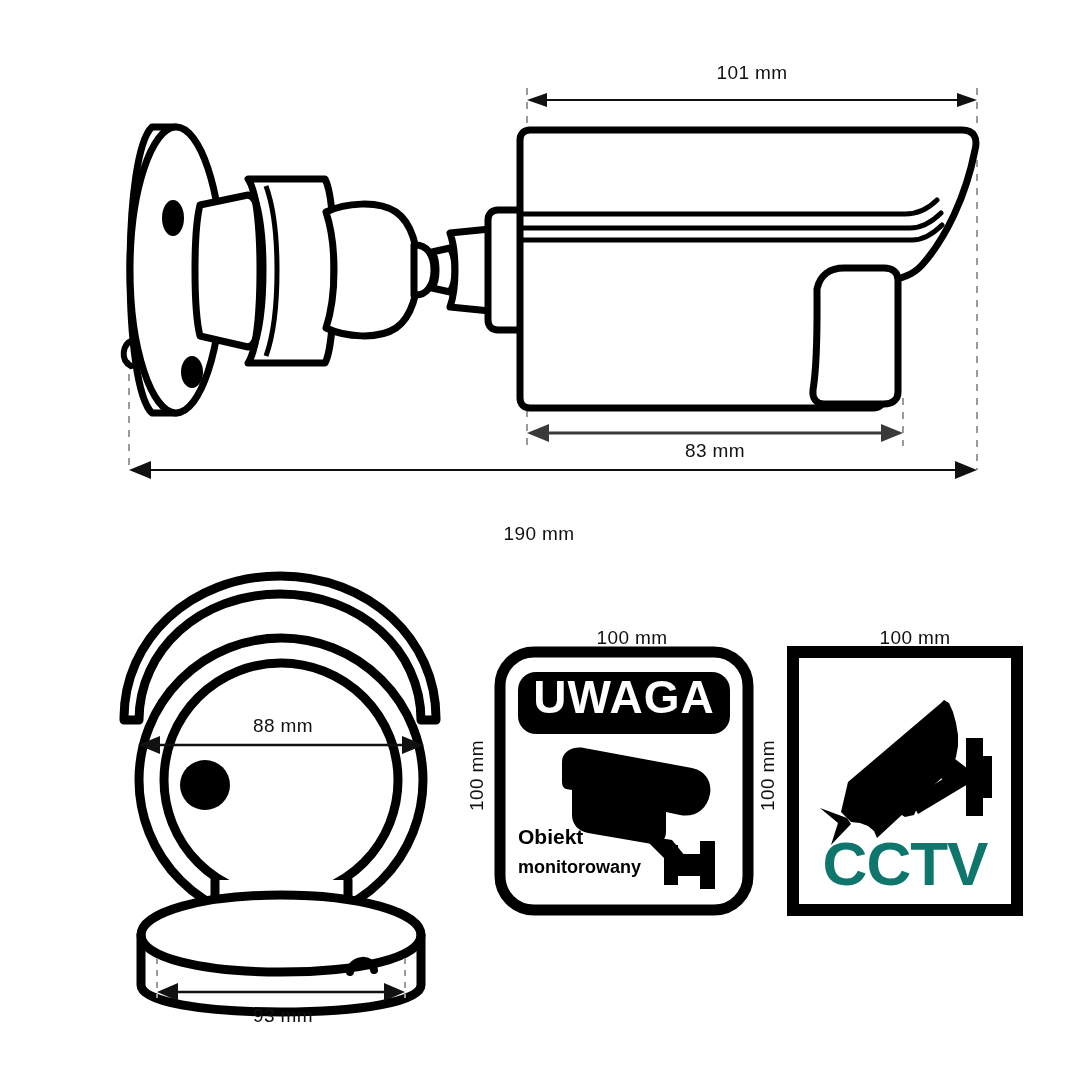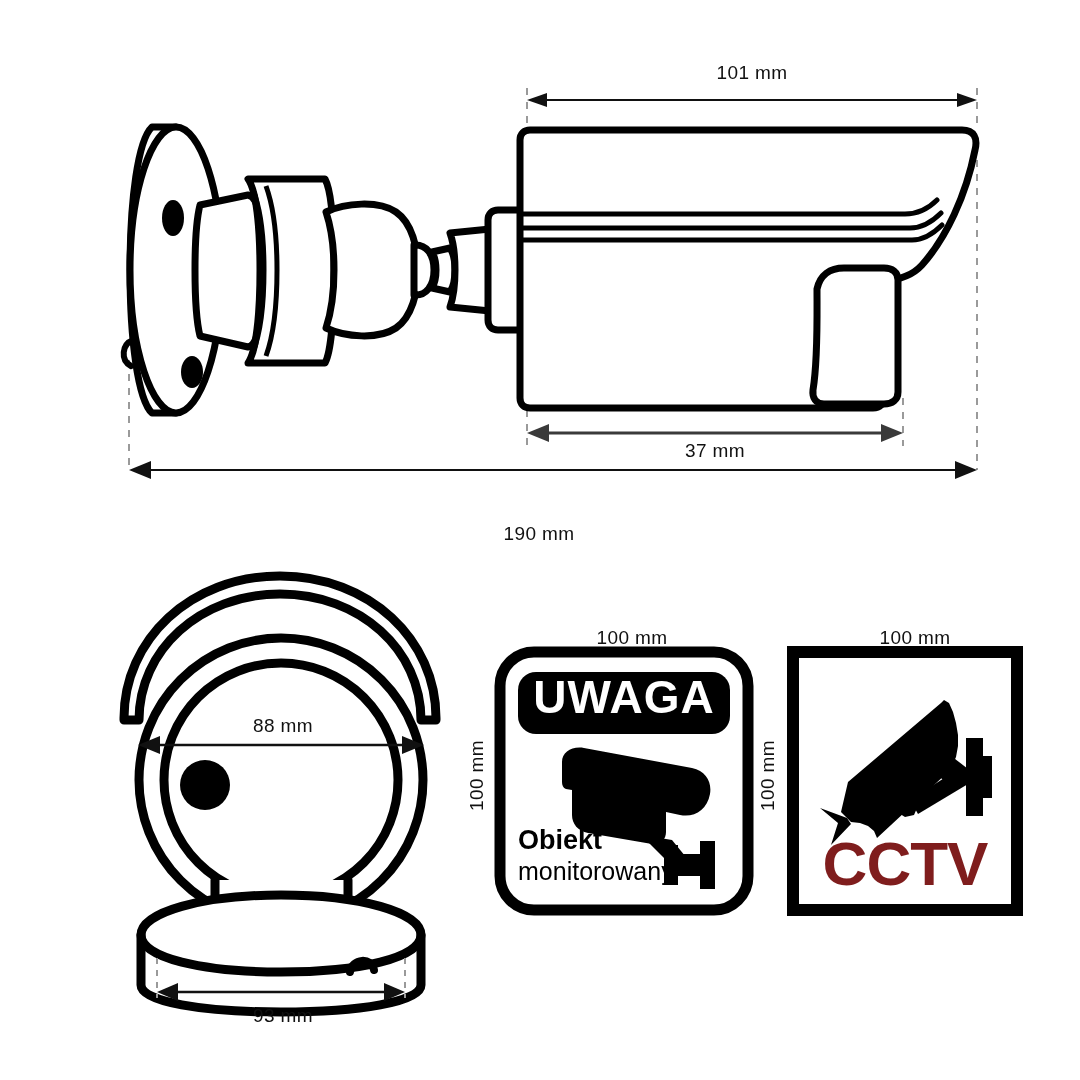--- a/index.html
+++ b/index.html
@@ -321,47 +321,47 @@
         <path d="M 910,800 L 963,766 L 973,781 L 918,814 Z"></path>
         <rect x="966" y="738" width="17" height="78"></rect>
         <rect x="980" y="756" width="12" height="42"></rect>
       </g>
     </g>
 
   </svg>
 
   <div class="dimtext centered" style="left:752px; top:62px;">101 mm</div>
 
-  <div class="dimtext centered" style="left:715px; top:440px;">37 mm</div>
+  <div class="dimtext centered" style="left:715px; top:440px;">83 mm</div>
 
   <div class="dimtext centered" style="left:539px; top:484px;margin-top:39px;">190 mm</div>
 
   <div class="dimtext centered" style="left:283px; top:715px;">88 mm</div>
 
   <div class="dimtext centered" style="left:283px; top:1005px;">93 mm</div>
 
   <div class="dimtext centered" style="left:632px; top:627px;">100 mm</div>
 
   <div class="dimtext vert" style="left:447px; top:770px; width:60px; text-align:center;">100 mm</div>
 
   <div style="position:absolute; left:518px; top:672px; width:212px; height:49px;
               display:flex; align-items:center; justify-content:center;
               font-family:'Liberation Sans', sans-serif; font-weight:bold; font-size:46px;
               color:#ffffff; letter-spacing:1px;">UWAGA</div>
 
   <div style="position:absolute; left:518px; top:826px;
-              font-family:'Liberation Sans', sans-serif; font-weight:bold; font-size:27px;
+              font-family:'Liberation Sans', sans-serif; font-weight:bold; font-size:21px;
               color:#000000; line-height:1.06;">Obiekt</div>
 
   <div style="position:absolute; left:518px; top:858px;
-              font-family:'Liberation Sans', sans-serif; font-weight:normal; font-size:25px;
+              font-family:'Liberation Sans', sans-serif; font-weight:bold; font-size:18px;
               color:#000000; line-height:1.06;">monitorowany</div>
 
   <div class="dimtext centered" style="left:915px; top:627px;">100 mm</div>
 
   <div class="dimtext vert" style="left:738px; top:770px; width:60px; text-align:center;">100 mm</div>
 
   <div style="position:absolute; left:793px; top:828px; width:224px;
               display:flex; align-items:center; justify-content:center;
               font-family:'Liberation Sans', sans-serif; font-weight:bold; font-size:62px;
-              color:#7f1d1d; letter-spacing:-1px;">CCTV</div>
+              color:#0f766e; letter-spacing:-1px;">CCTV</div>
 
 </div>
 
 </body></html>

